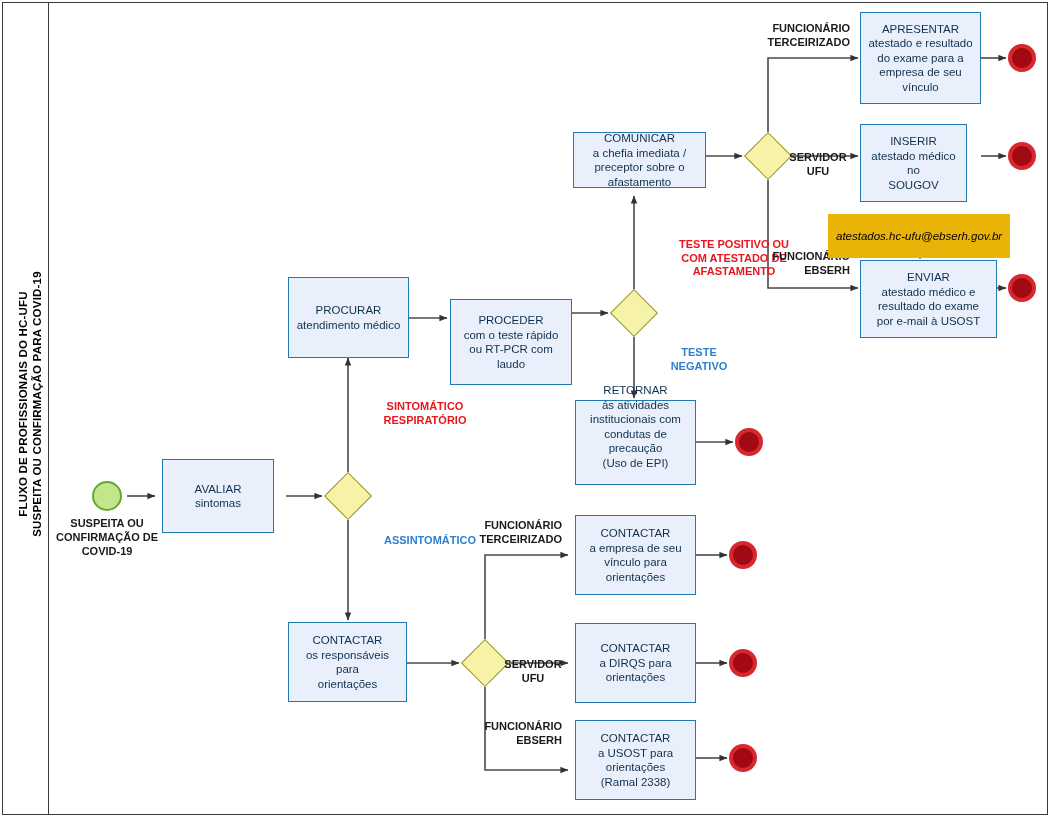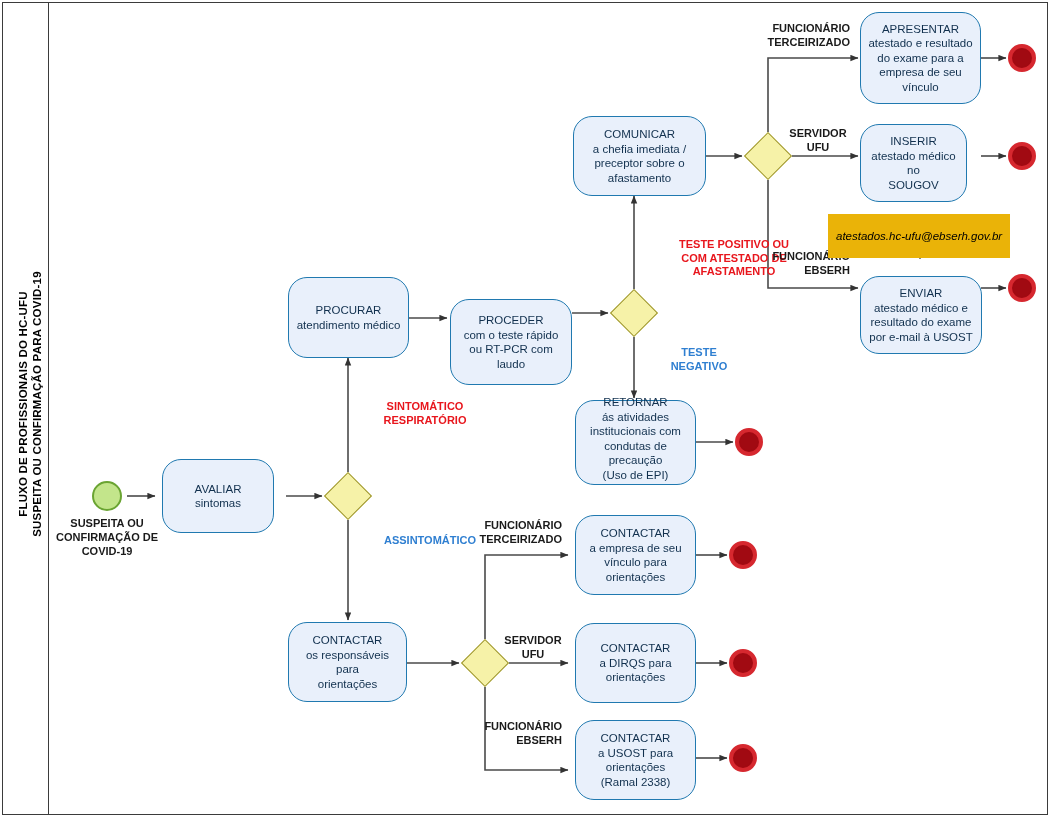--- a/index.html
+++ b/index.html
@@ -58,29 +58,29 @@
     width: 1053px;
     height: 820px;
     pointer-events: none;
   }
   
   .task {
     position: absolute;
     box-sizing: border-box;
     background: #e9f0fb;
     border: 1.7px solid #2079b0;
-    border-radius: 19px;
+    border-radius: 0;
     display: flex;
     align-items: center;
     justify-content: center;
     text-align: center;
     color: #11304e;
     font-size: 11.5px;
     line-height: 14.5px;
-    padding: 2px 5px;
+    padding: 14px 5px;
   }
   .task .ln { display: block; }
   
   .gateway {
     position: absolute;
     box-sizing: border-box;
     background: #f6f2a8;
     border: 1.6px solid #9a9228;
     transform: rotate(45deg);
   }
@@ -111,21 +111,21 @@
   }
   
   .flabel {
     position: absolute;
     font-size: 11px;
     font-weight: bold;
     line-height: 13.5px;
     color: #1a1a1a;
     white-space: pre-line;
   }
-  .flabel.center { text-align: center; }
+  .flabel.center { text-align: center; margin-top: 24px; }
   .flabel.right { text-align: right; }
   .flabel.red { color: #e8161d; text-align: center; }
   .flabel.blue { color: #2f7fd1; text-align: center; }
   
   .annotation {
     position: absolute;
     background: #eab308;
     color: #000000;
     font-size: 11.5px;
     padding: 16px 8px;
@@ -226,21 +226,21 @@
 
   <div class="task" style="left:450px; top:260px; width:122px; height:86px;margin-top:39px;">
     <div>
       <span class="ln">PROCEDER</span>
       <span class="ln">com o teste rápido</span>
       <span class="ln">ou RT-PCR com</span>
       <span class="ln">laudo</span>
     </div>
   </div>
 
-  <div class="task" style="left:573px; top:116px; width:133px; height:80px;">
+  <div class="task" style="left:573px; top:132px; width:133px; height:56px;">
     <div>
       <span class="ln">COMUNICAR</span>
       <span class="ln">a chefia imediata /</span>
       <span class="ln">preceptor sobre o</span>
       <span class="ln">afastamento</span>
     </div>
   </div>
 
   <div class="task" style="left:860px; top:12px; width:121px; height:92px;">
     <div>
@@ -253,21 +253,21 @@
   </div>
 
   <div class="task" style="left:860px; top:124px; width:107px; height:78px;">
     <div>
       <span class="ln">INSERIR</span>
       <span class="ln">atestado médico no</span>
       <span class="ln">SOUGOV</span>
     </div>
   </div>
 
-  <div class="task" style="left:860px; top:276px; width:122px; height:78px;">
+  <div class="task" style="left:860px; top:260px; width:137px; height:78px;">
     <div>
       <span class="ln">ENVIAR</span>
       <span class="ln">atestado médico e</span>
       <span class="ln">resultado do exame</span>
       <span class="ln">por e-mail à USOST</span>
     </div>
   </div>
 
   <div class="task" style="left:575px; top:400px; width:121px; height:85px;align-items:flex-end;">
     <div>

